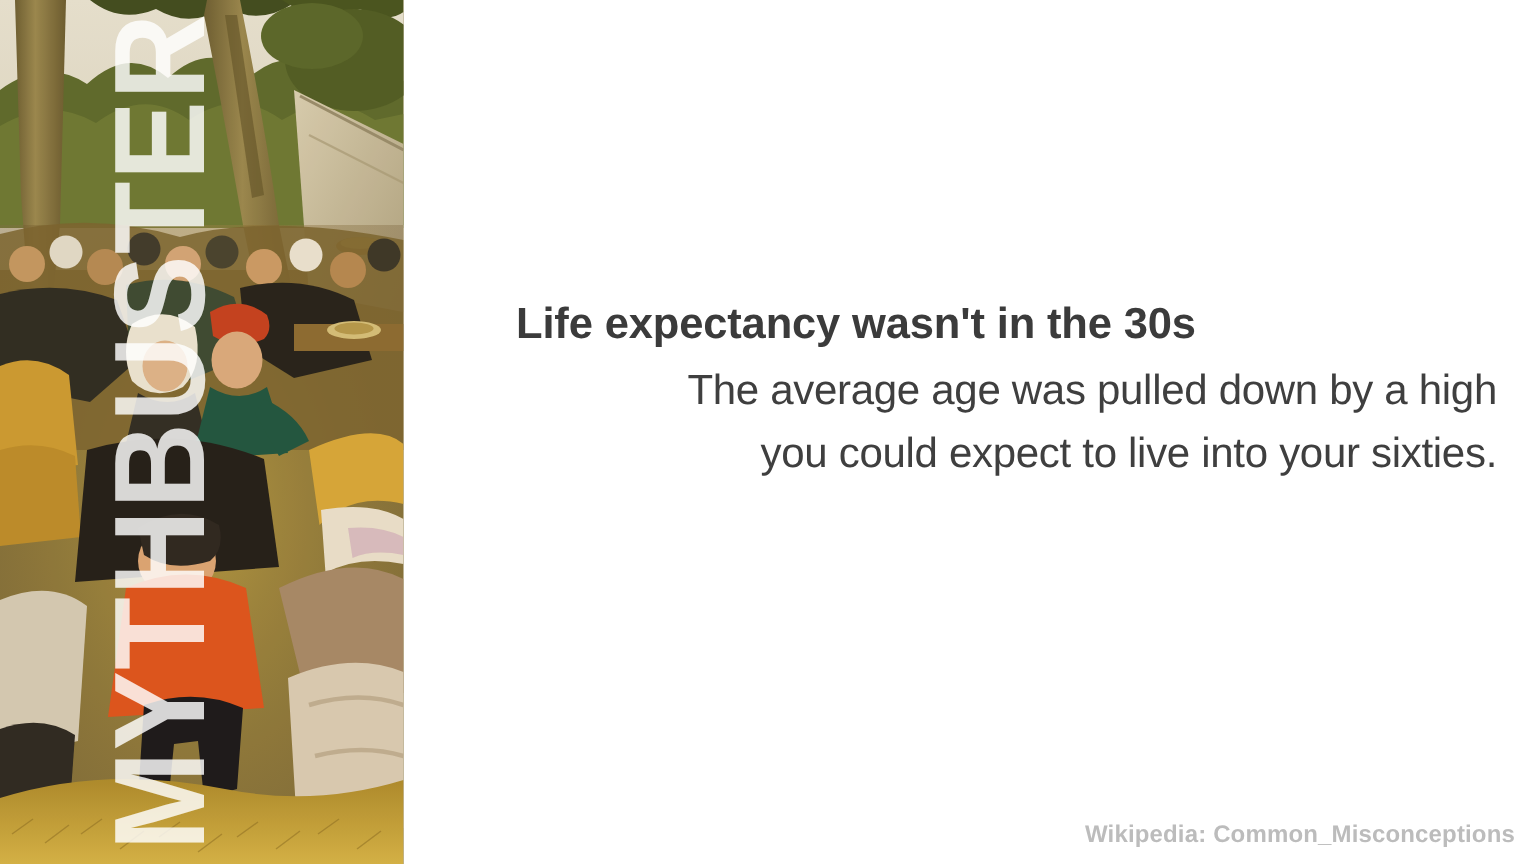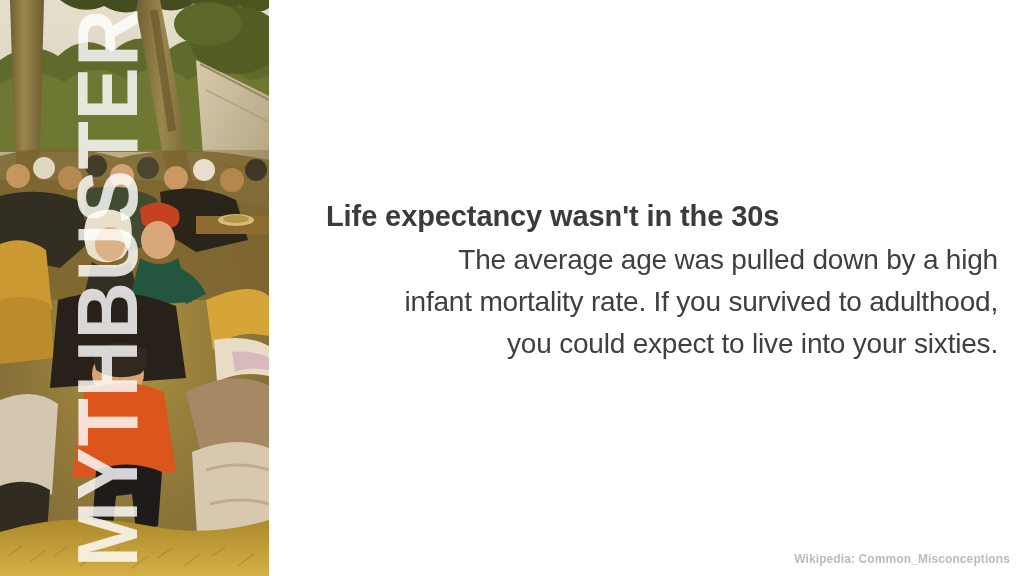--- a/index.html
+++ b/index.html
@@ -76,20 +76,21 @@
     margin: 0;
     font-family: "Liberation Sans", sans-serif;
     font-weight: bold;
     font-size: 29px;
     line-height: 36px;
     color: #3b3b3b;
     letter-spacing: -0.1px;
   }
   .headline .hl-line {
     display: block;
+    margin-left: 18px;
   }
 
   .bodytext {
     margin: 5px 0 0 0;
     font-family: "Liberation Sans", sans-serif;
     font-weight: normal;
     font-size: 28px;
     line-height: 42px;
     color: #3f3f3f;
     letter-spacing: -0.2px;
@@ -98,21 +99,21 @@
   .bodytext .bt-line {
     display: block;
   }
 
   
   .footer-credit {
     position: absolute;
     right: 14px;
     bottom: 10px;
     font-family: "Liberation Sans", sans-serif;
-    font-size: 12px;
+    font-size: 16px;
     font-weight: bold;
     color: #bcbcbc;
     letter-spacing: 0.1px;
   }
 </style>
 </head>
 <body>
 
 <div class="slide">
 
@@ -250,20 +251,19 @@
       <span>MYTHBUSTER</span>
     </div>
   </div>
 
   <div class="content">
     <h1 class="headline">
       <span class="hl-line">Life expectancy wasn't in the 30s</span>
     </h1>
     <p class="bodytext">
       <span class="bt-line">The average age was pulled down by a high</span>
-      <span class="bt-line">infant mortality rate. If you survived to adulthood,</span>
       <span class="bt-line">you could expect to live into your sixties.</span>
     </p>
   </div>
 
   <div class="footer-credit">Wikipedia: Common_Misconceptions</div>
 
 </div>
 
 </body></html>

